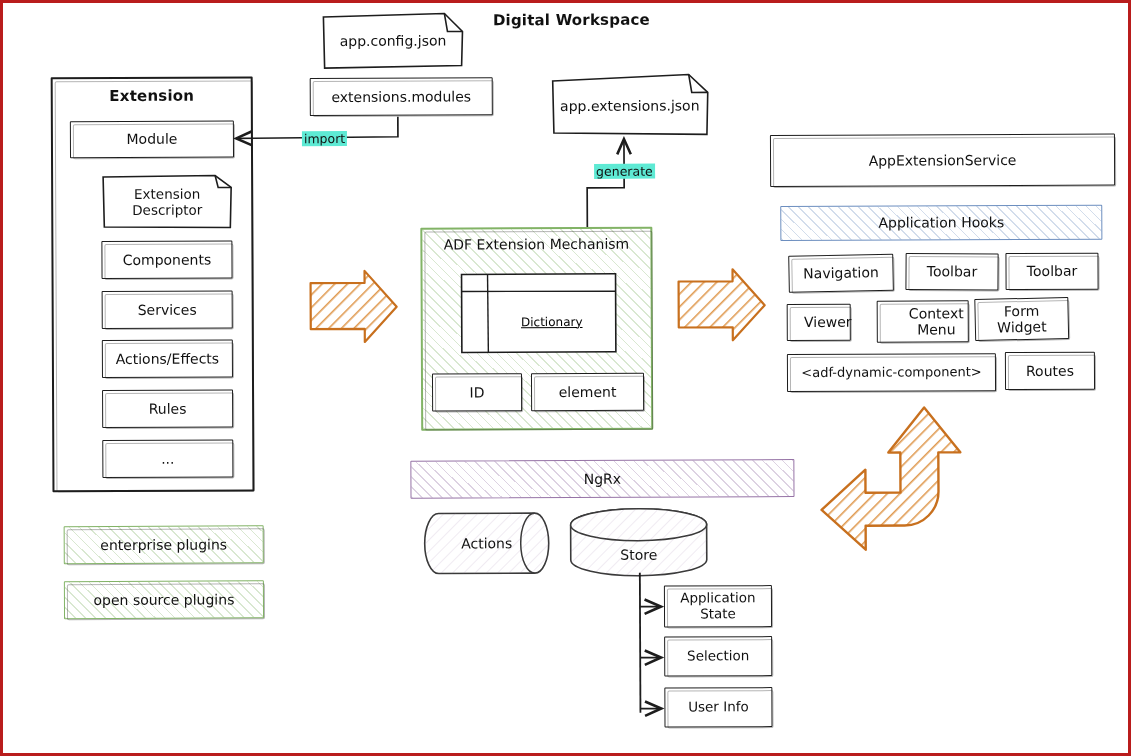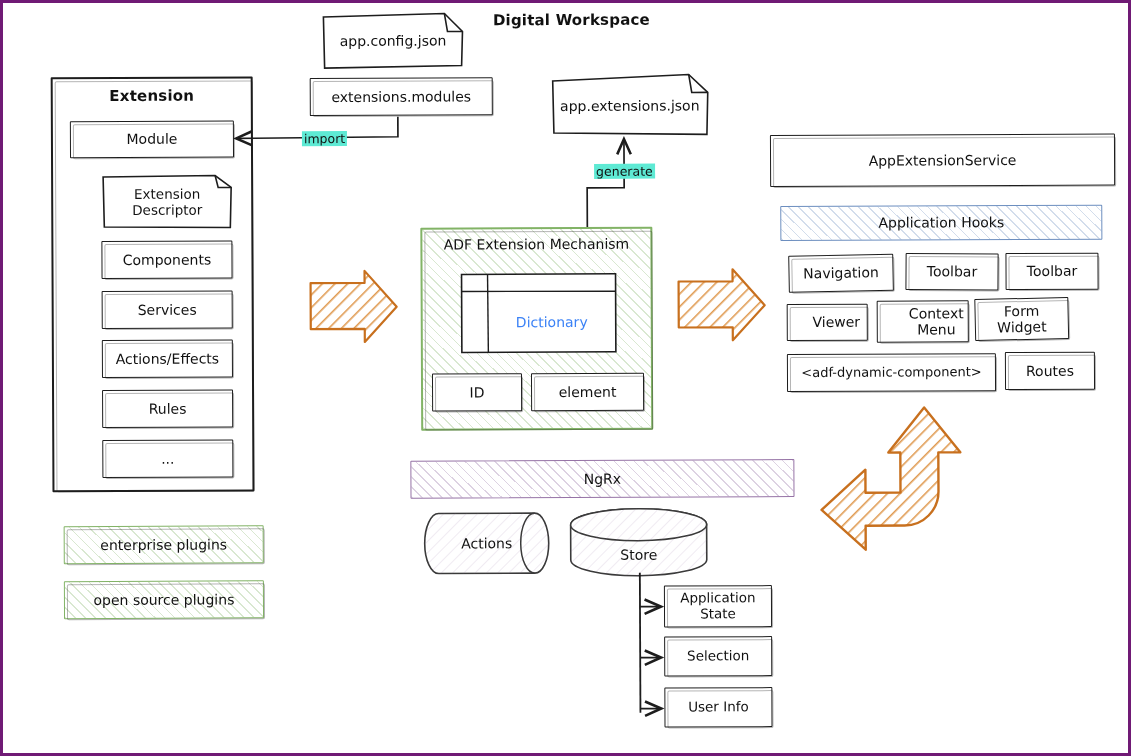--- a/index.html
+++ b/index.html
@@ -14,21 +14,21 @@
     overflow: hidden;
     font-family: "DejaVu Sans", sans-serif;
   }
 
   #canvas {
     position: relative;
     width: 1131px;
     height: 756px;
     background: #ffffff;
     box-sizing: border-box;
-    border: 3px solid #701a75;
+    border: 3px solid #b91c1c;
     overflow: hidden;
   }
 
   
   #sheet {
     position: absolute;
     left: 0; top: 0;
     width: 1131px;
     height: 756px;
     transform: rotate(-0.25deg);
@@ -241,21 +241,21 @@
   <div class="node sketch hatch-green" id="adf-box">
     <span>ADF Extension Mechanism</span>
   </div>
 
   <div style="position:absolute; left:458px; top:270px; width:155px; height:79px;">
     <svg width="159" height="83" viewBox="0 0 159 83" style="position:absolute;left:0;top:0;overflow:visible;">
       <rect x="1" y="1" width="154" height="78" fill="#ffffff" stroke="#1d1d1d" stroke-width="1.6"></rect>
       <line x1="1" y1="18" x2="155" y2="18.5" stroke="#1d1d1d" stroke-width="1.4"></line>
       <line x1="27" y1="1" x2="27.5" y2="79" stroke="#1d1d1d" stroke-width="1.4"></line>
     </svg>
-    <div style="position:absolute; left:27px; top:18px; right:0; bottom:0; display:flex; align-items:center; justify-content:center; font-size:14px; color:#3b82f6;">Dictionary</div>
+    <div style="position:absolute; left:27px; top:18px; right:0; bottom:0; display:flex; align-items:center; justify-content:center; font-size:12px; color:#000000;text-decoration:underline;">Dictionary</div>
   </div>
 
   <div class="node sketch" style="left:429px; top:370px; width:90px; height:38px;">
     <span>ID</span>
   </div>
   <div class="node sketch" style="left:528px; top:370px; width:113px; height:38px;">
     <span>element</span>
   </div>
 
   <div class="node sketch" style="left:768px; top:133px; width:345px; height:52px;">
@@ -269,21 +269,21 @@
   <div class="node sketch" style="left:786px; top:253px; width:105px; height:37px; transform:rotate(-0.8deg);">
     <span>Navigation</span>
   </div>
   <div class="node sketch" style="left:903px; top:252px; width:93px; height:37px; transform:rotate(0.6deg);">
     <span>Toolbar</span>
   </div>
   <div class="node sketch" style="left:1003px; top:252px; width:93px; height:37px;">
     <span>Toolbar</span>
   </div>
 
-  <div class="node sketch" style="left:784px; top:302px; width:81px; height:37px;padding-left:22px;">
+  <div class="node sketch" style="left:784px; top:302px; width:64px; height:37px;padding-left:22px;">
     <span>Viewer</span>
   </div>
   <div class="node sketch" style="left:874px; top:299px; width:92px; height:42px;justify-content:flex-end;">
     <span style="white-space:pre-line;">Context
 Menu</span>
   </div>
   <div class="node sketch" style="left:972px; top:297px; width:94px; height:42px; transform:rotate(-1deg);">
     <span style="white-space:pre-line;">Form
 Widget</span>
   </div>

